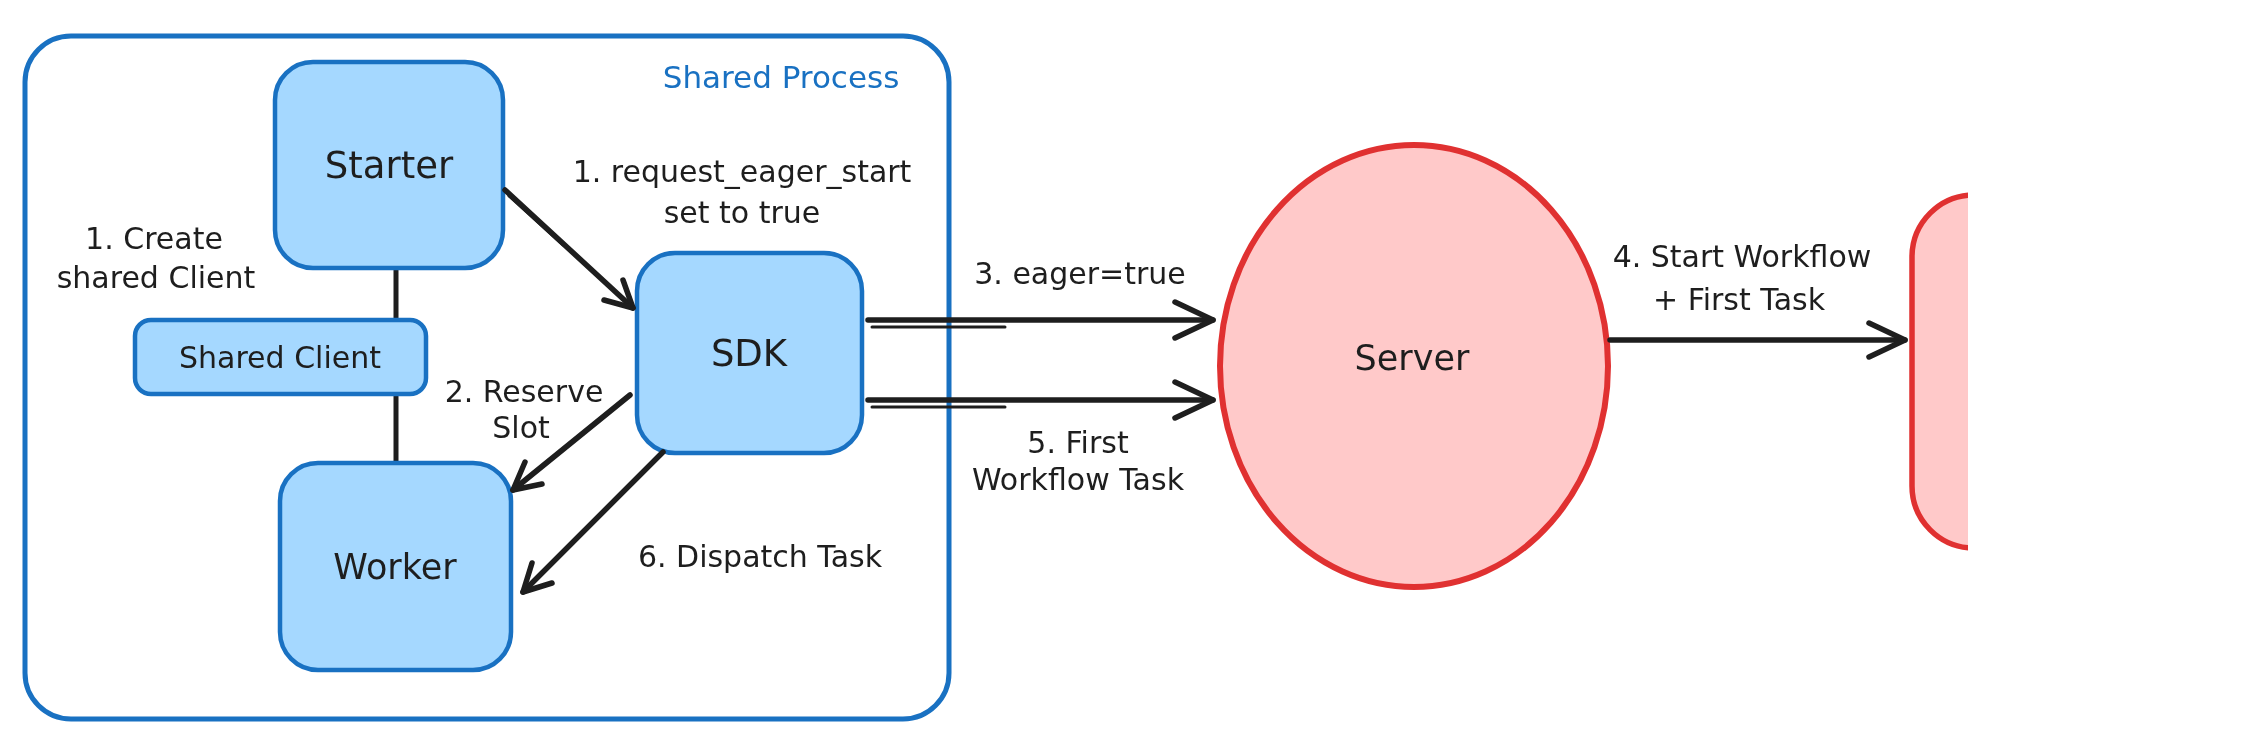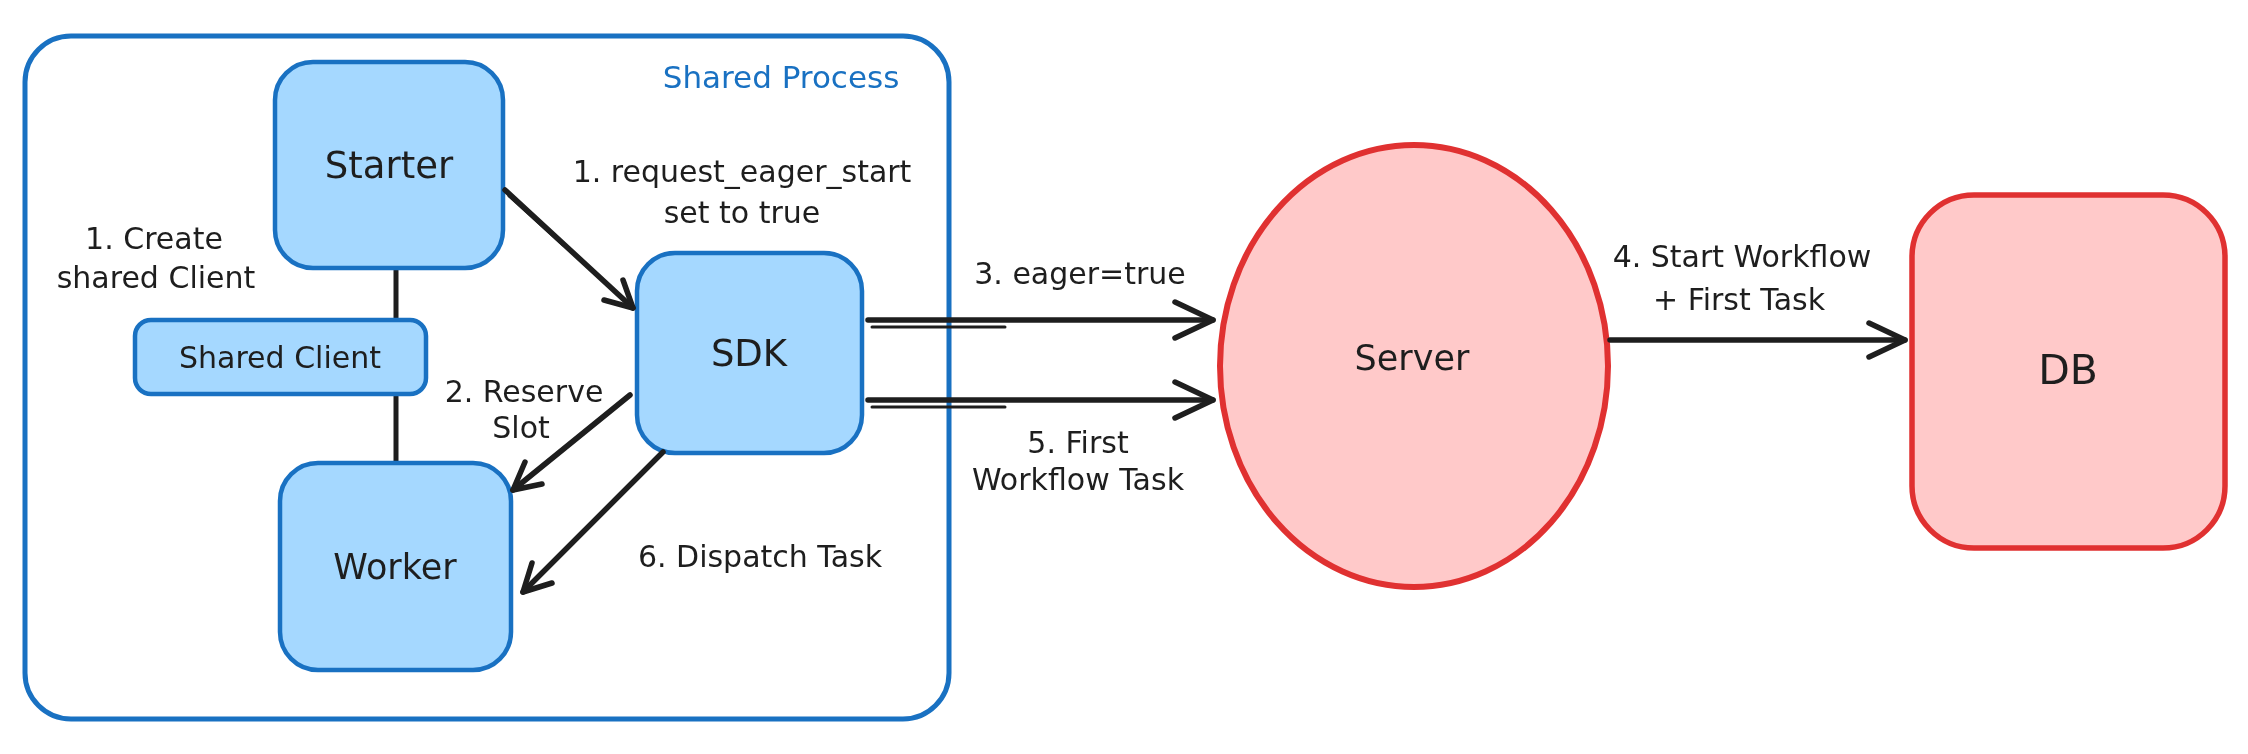--- a/index.html
+++ b/index.html
@@ -1,21 +1,21 @@
 <!DOCTYPE html>
 <html style="--blue-stroke: #1971c2; --blue-fill: #a5d8ff; --red-stroke: #e03131; --red-fill: #ffc9c9; --ink: #1e1e1e; --background: #ffffff;"><head>
 <meta charset="utf-8">
 <style>
   :root{
     --blue-stroke:#1971c2; --blue-fill:#a5d8ff;
     --red-stroke:#e03131; --red-fill:#ffc9c9;
     --ink:#1e1e1e; --background:#ffffff;
   }
   html,body{margin:0;padding:0;background:var(--background);}
-  .stage{width:2248px;height:754px;position:relative;overflow:hidden;}
+  .stage{width:1968px;height:754px;position:relative;overflow:hidden;}
   svg{display:block;}
   .container-rect{fill:var(--background);stroke:var(--blue-stroke);stroke-width:5;}
   .node-blue{fill:var(--blue-fill);stroke:var(--blue-stroke);stroke-width:4.5;}
   .node-red{fill:var(--red-fill);stroke:var(--red-stroke);stroke-width:6;}
   .ink{stroke:var(--ink);stroke-width:5.5;fill:none;stroke-linecap:round;stroke-linejoin:round;}
   .ink-thin{stroke:var(--ink);stroke-width:3;fill:none;stroke-linecap:round;}
   .connector{stroke:var(--ink);stroke-width:5;fill:none;stroke-linecap:round;}
   .t{font-family:"DejaVu Sans",sans-serif;fill:var(--ink);text-anchor:middle;dominant-baseline:central;}
   .t-blue{fill:var(--blue-stroke);}
   .fs30{font-size:30px;} .fs31{font-size:31px;}

